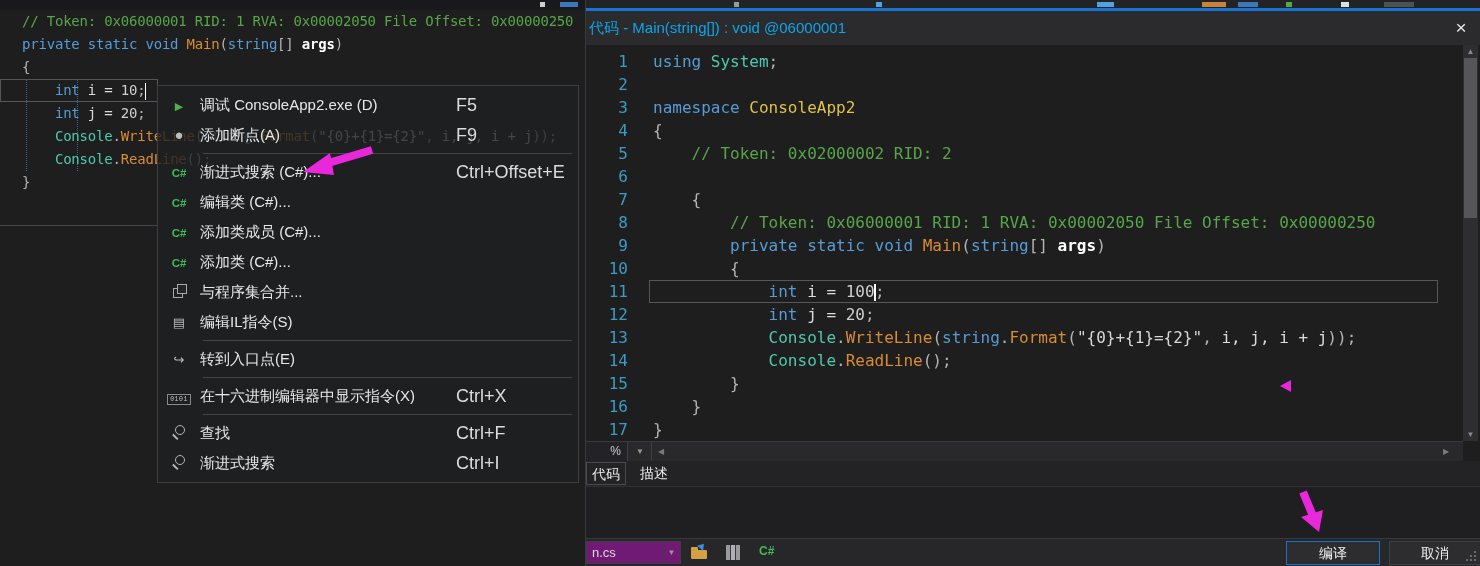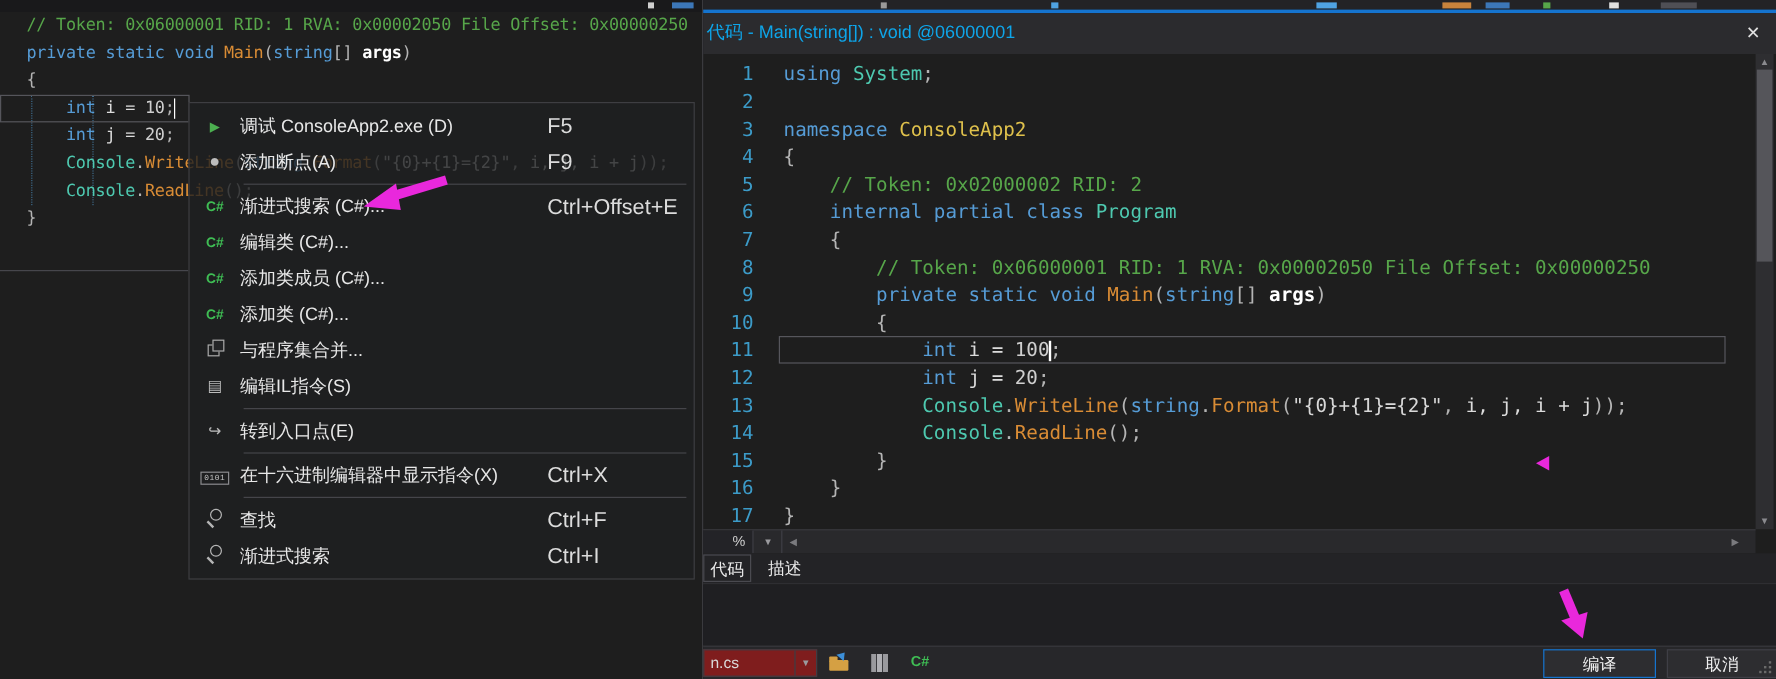--- a/index.html
+++ b/index.html
@@ -66,21 +66,21 @@
            line-height:19px;font-size:12px;color:#CFCFCF;text-align:right;padding-right:6px;box-sizing:border-box;cursor:pointer;}
   .zoomdrop{position:absolute;left:43px;top:0;width:22px;height:19px;line-height:19px;text-align:center;color:#9A9A9E;font-size:8px;border-right:1px solid #3F3F46;cursor:pointer;}
   .harr{position:absolute;top:0;width:16px;height:19px;line-height:19px;text-align:center;color:#7A7A7E;font-size:8px;cursor:pointer;}
   
   .tabs{position:absolute;left:0;top:461px;width:895px;height:26px;background:#232326;border-bottom:1px solid #323236;box-sizing:border-box;}
   .tab{position:absolute;top:1px;height:23px;line-height:23px;font-size:14px;color:#EAEAEA;text-align:center;cursor:pointer;}
   .tab.active{border:1px solid #4A4A50;box-sizing:border-box;}
   .desc-area{position:absolute;left:0;top:487px;width:895px;height:51px;background:#1F1F22;}
   
   .bbar{position:absolute;left:0;top:538px;width:895px;height:28px;background:#27272A;border-top:1px solid #39393D;box-sizing:border-box;}
-  .combo{position:absolute;left:0;top:2px;width:95px;height:23px;background:#7f1d1d;border:1px solid #3E3E44;box-sizing:border-box;cursor:pointer;}
+  .combo{position:absolute;left:0;top:2px;width:95px;height:23px;background:#701a75;border:1px solid #3E3E44;box-sizing:border-box;cursor:pointer;}
   .combo .val{position:absolute;left:5px;top:0;line-height:21px;font-size:13px;color:#DADADA;}
   .combo .drop{position:absolute;right:0;top:0;width:17px;height:21px;border-left:1px solid #3E3E44;text-align:center;line-height:21px;font-size:8px;color:#9A9A9E;}
   .icon-folder{position:absolute;left:105px;top:7px;width:18px;height:14px;cursor:pointer;}
   .icon-folder::before{content:'';position:absolute;left:0;top:4px;width:16px;height:9px;background:#D5A043;border-radius:1px;}
   .icon-folder::after{content:'';position:absolute;left:0;top:1px;width:7px;height:4px;background:#D5A043;border-radius:1px;}
   .icon-folder .blue-arr{position:absolute;left:7px;top:-3px;width:0;height:0;border-left:4px solid transparent;border-right:4px solid transparent;border-bottom:6px solid #3C8FD9;transform:rotate(40deg);}
   .icon-books{position:absolute;left:140px;top:6px;width:17px;height:15px;cursor:pointer;
     background:linear-gradient(to right,#9A9A9E 0 4px,#3A3A3E 4px 5px,#B0B0B4 5px 9px,#3A3A3E 9px 10px,#9A9A9E 10px 14px,transparent 14px);}
   .icon-csharp-file{position:absolute;left:173px;top:5px;font-size:12px;font-weight:bold;color:#3FBD54;cursor:pointer;}
   .btn{position:absolute;top:2px;height:24px;background:#2D2D30;color:#F0F0F0;font-size:14px;text-align:center;line-height:22px;box-sizing:border-box;cursor:pointer;}
@@ -197,21 +197,21 @@
       <span class="ttl">代码 - Main(string[]) : void @06000001</span>
       <span class="dg-close">×</span>
     </div>
 
     <div id="dlg-code">
         <div class="code-line"><span class="ln">1</span><span class="code-text"><span class="tok-kw">using </span><span class="tok-ty">System</span><span class="tok-pu">;</span></span></div>
         <div class="code-line"><span class="ln">2</span><span class="code-text"></span></div>
         <div class="code-line"><span class="ln">3</span><span class="code-text"><span class="tok-kw">namespace </span><span class="tok-ns">ConsoleApp2</span></span></div>
         <div class="code-line"><span class="ln">4</span><span class="code-text"><span class="tok-pu">{</span></span></div>
         <div class="code-line"><span class="ln">5</span><span class="code-text"><span class="tok-cm">    // Token: 0x02000002 RID: 2</span></span></div>
-        <div class="code-line"><span class="ln">6</span><span class="code-text"><span class="tok-kw">    internal partial class </span><span class="tok-ty">Program</span></span></div>
+        <div class="code-line"><span class="ln">6</span></div>
         <div class="code-line"><span class="ln">7</span><span class="code-text"><span class="tok-pu">    {</span></span></div>
         <div class="code-line"><span class="ln">8</span><span class="code-text"><span class="tok-cm">        // Token: 0x06000001 RID: 1 RVA: 0x00002050 File Offset: 0x00000250</span></span></div>
         <div class="code-line"><span class="ln">9</span><span class="code-text"><span class="tok-kw">        private static void </span><span class="tok-mt">Main</span><span class="tok-pu">(</span><span class="tok-kw">string</span><span class="tok-pu">[] </span><span class="tok-ar">args</span><span class="tok-pu">)</span></span></div>
         <div class="code-line"><span class="ln">10</span><span class="code-text"><span class="tok-pu">        {</span></span></div>
         <div class="code-line current"><span class="ln">11</span><span class="code-text"><span class="tok-kw">            int</span><span class="tok-pl"> i = </span><span class="tok-nu">100</span><span class="caret"></span><span class="tok-pu">;</span></span></div>
         <div class="code-line"><span class="ln">12</span><span class="code-text"><span class="tok-kw">            int</span><span class="tok-pl"> j = </span><span class="tok-nu">20</span><span class="tok-pu">;</span></span></div>
         <div class="code-line"><span class="ln">13</span><span class="code-text"><span class="tok-ty">            Console</span><span class="tok-pu">.</span><span class="tok-mt">WriteLine</span><span class="tok-pu">(</span><span class="tok-kw">string</span><span class="tok-pu">.</span><span class="tok-mt">Format</span><span class="tok-pu">(</span><span class="tok-st">"{0}+{1}={2}"</span><span class="tok-pu">, </span><span class="tok-pl">i, j, i + j</span><span class="tok-pu">));</span></span></div>
         <div class="code-line"><span class="ln">14</span><span class="code-text"><span class="tok-ty">            Console</span><span class="tok-pu">.</span><span class="tok-mt">ReadLine</span><span class="tok-pu">();</span></span></div>
         <div class="code-line"><span class="ln">15</span><span class="code-text"><span class="tok-pu">        }</span></span></div>
         <div class="code-line"><span class="ln">16</span><span class="code-text"><span class="tok-pu">    }</span></span></div>

